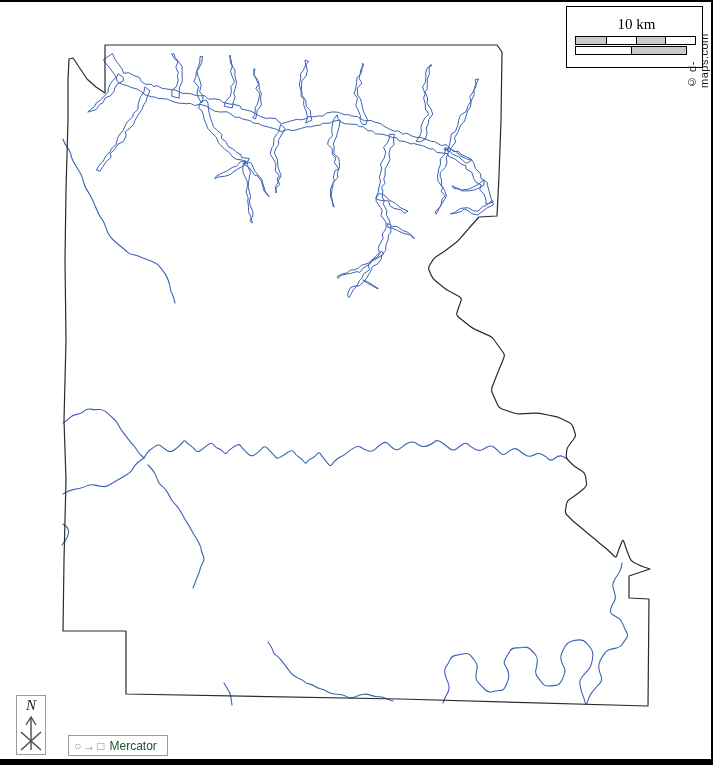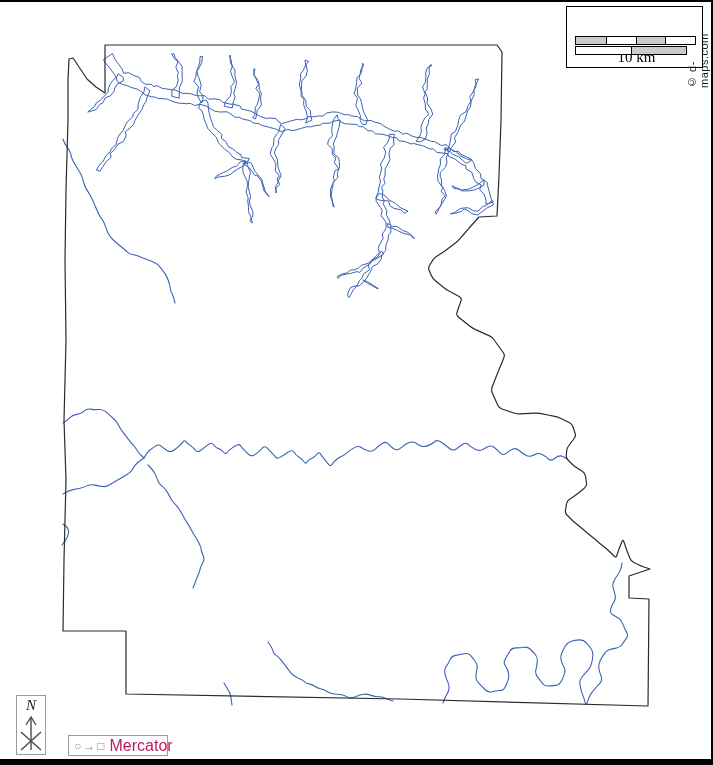--- a/index.html
+++ b/index.html
@@ -13,35 +13,35 @@
   #map-svg{position:absolute;left:0;top:0;}
   
   .scale-box{position:absolute;left:566px;top:6px;width:137px;height:62px;background:#fff;
              border:1px solid #000;box-sizing:border-box;}
   .scale-label{font-family:"Liberation Serif",serif;font-size:15px;color:#000;text-align:center;line-height:17px;}
   .bar{position:absolute;left:8px;height:7px;border:1px solid #000;box-sizing:content-box;display:flex;}
   .bar-km{top:29px;width:119px;}
   .bar-mi{top:39px;width:110px;}
   .seg{height:100%;box-sizing:border-box;}
   .seg+.seg{border-left:1px solid #000;}
-  .lbl-km{position:absolute;left:4px;right:0;top:9px;margin-top:33px;}
+  .lbl-km{position:absolute;left:4px;right:0;top:9px;}
   .lbl-mi{position:absolute;left:0;right:0;top:44px;}
   
   .credit{position:absolute;right:3px;top:8px;height:80px;writing-mode:vertical-rl;
           transform:rotate(180deg);font-size:11px;color:#1a1a1a;letter-spacing:.5px;}
   
   .north-box{position:absolute;left:16px;top:695px;width:30px;height:60px;border:1px solid #999;
              background:#fff;box-sizing:border-box;text-align:center;}
   .north-n{font-family:"Liberation Serif",serif;font-style:italic;font-size:15px;color:#222;line-height:18px;}
   .north-arrow{display:block;margin:0 auto;}
   
   .proj-box{position:absolute;left:68px;top:735px;width:100px;height:21px;border:1px solid #999;
             background:#fff;box-sizing:border-box;display:flex;align-items:center;padding-left:5px;gap:2px;}
   .proj-icon{color:#8a8a8a;font-size:12px;line-height:12px;}
-  .proj-label{color:#be185d;font-size:16px;margin-left:3px;}
+  .proj-label{color:#14532d;font-size:12px;margin-left:3px;}
 </style>
 </head>
 <body>
 
 <div id="canvas">
 
   <svg id="map-svg" width="713" height="765" viewBox="0 0 713 765">
       <path d="M103.6,60.2L106.2,63.7L109.7,67.9L112.7,72.1L115.6,75.9L117.3,81.5L122.3,84.4L127.8,85.9L131.2,87.5L137.0,89.0L140.6,91.1L145.1,94.8L151.8,96.9L154.4,96.9L158.6,98.6L166.7,98.9L169.1,99.9L173.0,101.7L178.6,103.1L186.6,103.7L190.5,103.4L194.5,105.5L200.0,104.4L206.2,106.0L210.9,108.9L214.8,111.2L219.6,112.0L227.1,111.8L229.3,113.1L235.3,117.2L239.7,117.3L242.4,119.0L249.9,120.6L253.9,123.2L258.1,123.4L262.5,125.7L268.0,126.8L270.0,127.6L274.9,128.7L281.6,131.7L287.7,129.4L292.9,130.7L296.8,129.6L301.6,128.3L306.5,126.8L310.6,126.8L315.9,125.5L320.0,125.2L322.8,123.3L329.9,123.2L332.8,121.4L339.6,120.0L340.1,121.6L345.1,123.8L351.7,124.2L356.5,124.5L359.4,126.6L363.1,126.7L367.9,130.8L372.2,130.9L375.6,133.9L381.7,134.1L387.0,135.4L392.3,137.5L396.8,138.0L398.8,140.8L404.0,141.3L411.3,144.0L413.3,143.4L420.7,145.3L423.7,146.1L429.4,148.8L433.3,149.0L437.0,152.4L442.0,153.0L448.0,153.7L448.3,156.2L455.3,159.2L457.9,161.4L461.1,164.0L465.8,165.7L466.1,169.1L471.6,172.0L473.8,178.6L475.8,182.2L481.2,184.9L479.7,189.9L484.2,194.2L486.1,200.5L485.8,204.1L493.3,202.2L490.9,198.1L489.8,193.6L487.6,185.7L487.2,182.5L480.9,178.3L480.6,173.9L475.3,168.2L473.9,163.3L471.1,159.0L466.0,156.6L460.6,154.4L458.4,151.2L453.4,151.6L448.9,146.8L446.0,144.6L441.5,145.6L434.7,141.7L431.5,141.4L426.1,139.4L421.6,137.7L416.8,137.5L412.2,136.1L406.5,133.1L403.3,134.2L397.4,130.6L395.1,131.5L388.9,128.9L383.6,126.0L380.9,123.7L374.3,122.0L371.2,120.5L364.4,120.7L360.6,118.8L357.3,116.5L351.3,116.1L349.7,114.8L344.2,114.7L338.3,112.3L332.8,111.9L326.7,113.0L322.9,116.1L318.5,115.9L313.6,116.8L307.5,116.7L306.3,118.6L300.5,119.8L296.9,119.3L290.4,121.1L285.4,122.7L281.7,123.6L278.0,121.5L275.9,118.6L270.4,118.1L266.3,118.4L260.5,116.6L254.9,113.3L250.9,111.2L247.2,110.3L241.5,109.0L240.2,106.1L232.5,103.9L231.0,104.3L222.7,102.4L220.1,99.7L215.2,98.9L208.3,99.1L204.9,95.7L197.1,95.8L190.2,93.6L188.2,93.4L182.4,93.4L175.0,89.9L173.0,89.8L166.4,88.9L162.3,88.4L157.0,85.7L153.2,86.4L151.4,84.3L145.6,84.3L141.2,81.5L139.5,77.5L133.4,75.3L128.7,72.7L123.6,73.3L122.1,69.0L119.0,64.7L117.5,62.7L115.1,59.4L112.6,53.9Z" fill="none" stroke="#3a62b4" stroke-width="1" stroke-linejoin="round" stroke-linecap="round"></path>
       <path d="M117.9,74.1L117.1,76.6L112.7,80.5L110.2,84.1L108.3,88.9L108.0,92.3L103.5,97.0L101.3,99.5L96.4,102.8L94.8,106.2L87.7,112.0L90.5,111.4L96.1,109.6L100.0,104.2L102.9,102.8L105.3,97.8L110.2,96.0L113.8,91.8L114.8,88.0L117.0,84.3L123.2,80.9L123.4,77.9Z" fill="none" stroke="#3a62b4" stroke-width="1" stroke-linejoin="round" stroke-linecap="round"></path>
       <path d="M144.9,87.2L143.9,92.1L140.5,96.9L138.1,104.0L138.0,109.3L133.1,114.0L132.8,116.8L127.5,121.7L125.6,124.7L123.2,130.3L119.1,135.0L117.5,138.3L116.1,144.6L111.2,148.9L110.4,151.3L106.1,155.8L102.9,161.6L100.1,164.1L96.3,170.0L100.1,171.2L102.8,166.7L106.2,161.6L111.1,157.3L110.2,153.3L113.3,151.0L118.0,144.2L123.3,141.6L126.2,135.9L125.4,131.6L130.3,127.9L133.7,124.1L135.0,120.4L137.7,115.8L141.9,109.5L144.0,104.3L145.9,101.7L147.5,96.1L149.8,91.2Z" fill="none" stroke="#3a62b4" stroke-width="1" stroke-linejoin="round" stroke-linecap="round"></path>

